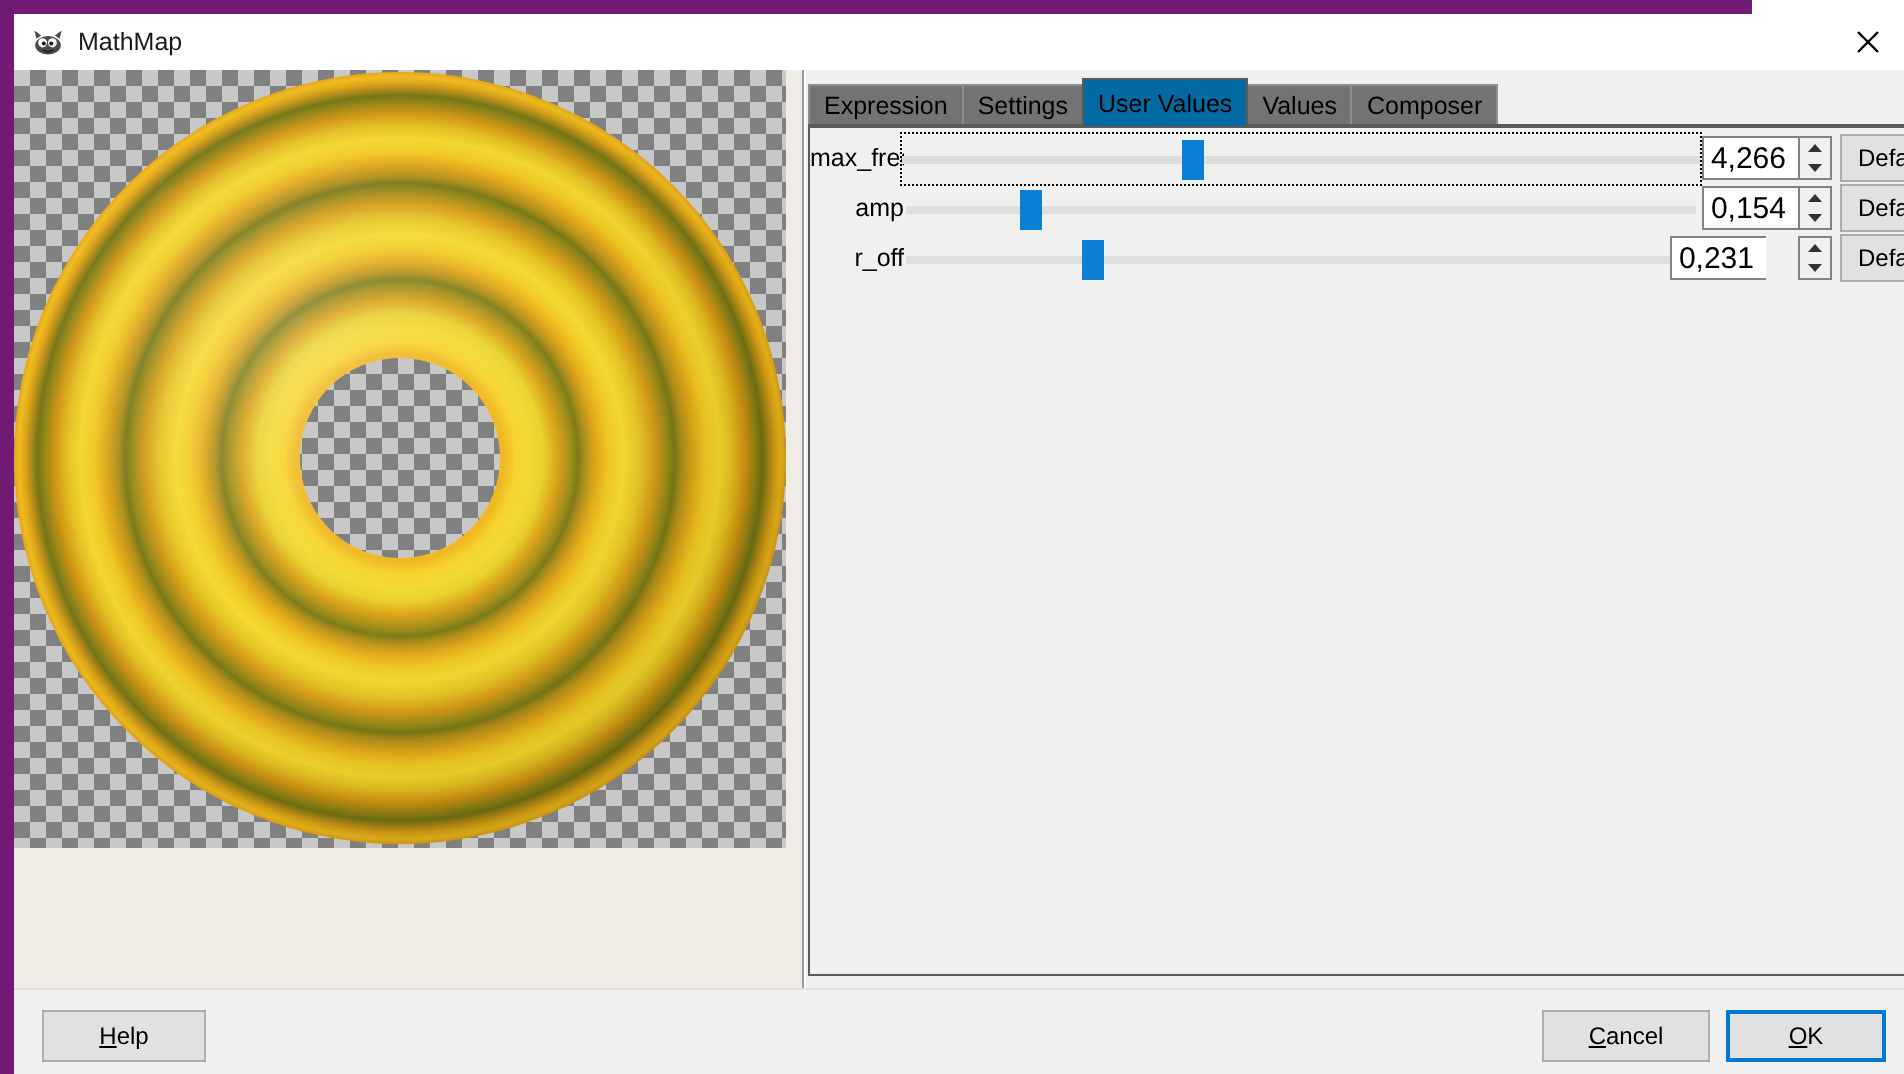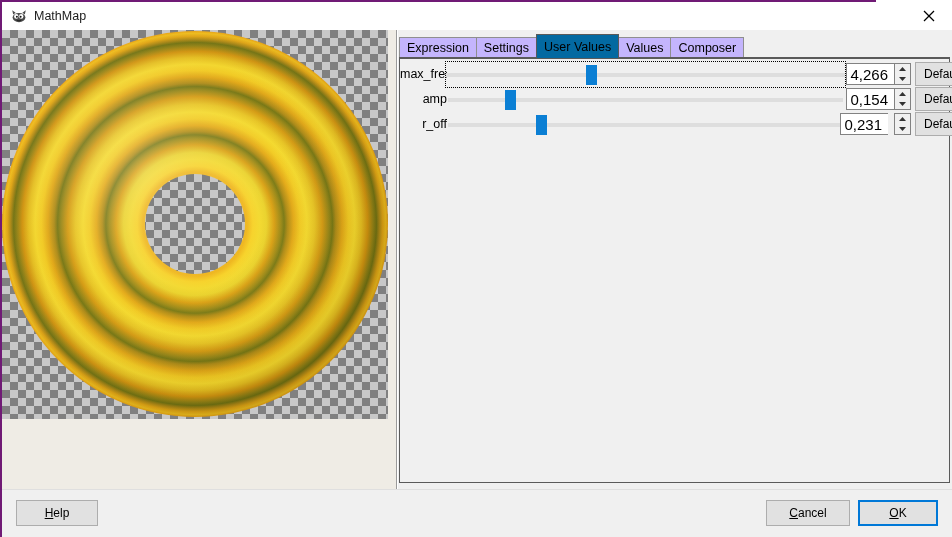--- a/index.html
+++ b/index.html
@@ -13,21 +13,21 @@
     color: #000000;
     overflow: hidden;
   }
 
   
   #window {
     position: absolute;
     left: 0; top: 0;
     width: 876px; height: 537px;
     box-sizing: border-box;
-    border: 2px solid #701a75;
+    border: 7px solid #701a75;
     background: #f0f0f0;
   }
 
   
   #titlebar {
     position: absolute;
     left: 0; top: 0;
     width: 950px; height: 28px;
     background: #ffffff;
     border-bottom: 1px solid #d9d9d9;
@@ -127,21 +127,21 @@
   }
   .tab {
     position: relative;
     box-sizing: border-box;
     height: 21px;
     padding: 0 7px;
     display: flex;
     align-items: center;
     font-size: 12.5px;
     color: #000000;
-    background: #c4b5fd;
+    background: #737373;
     border: 1px solid #8f8f8f;
     border-bottom: none;
     margin-right: -1px;
     cursor: default;
     user-select: none;
     white-space: nowrap;
   }
   .tab.active {
     height: 24px;
     background: #0369a1;
@@ -425,21 +425,21 @@
         </div>
         <div class="uv-default gtk-button" style="left:515px;">Default</div>
       </div>
 
       <div class="uv-row" style="top:53px;">
         <div class="uv-label" style="left:0px; width:47px;">r_off</div>
         <div class="uv-slider" style="left:48px; width:395px;">
           <div class="trough"></div>
           <div class="handle" style="left:88px;"></div>
         </div>
-        <div class="uv-entry" style="left:440px; width:48px;">0,231</div>
+        <div class="uv-entry" style="left:430px; width:48px;">0,231</div>
         <div class="uv-spin" style="left:494px;">
           <div class="sb">
             <svg width="7" height="4" viewBox="0 0 7 4">
                 <polygon points="3.5,0 7,4 0,4" fill="#333"></polygon>
               </svg>
           </div>
           <div class="sb">
             <svg width="7" height="4" viewBox="0 0 7 4">
                 <polygon points="0,0 7,0 3.5,4" fill="#333"></polygon>
               </svg>

